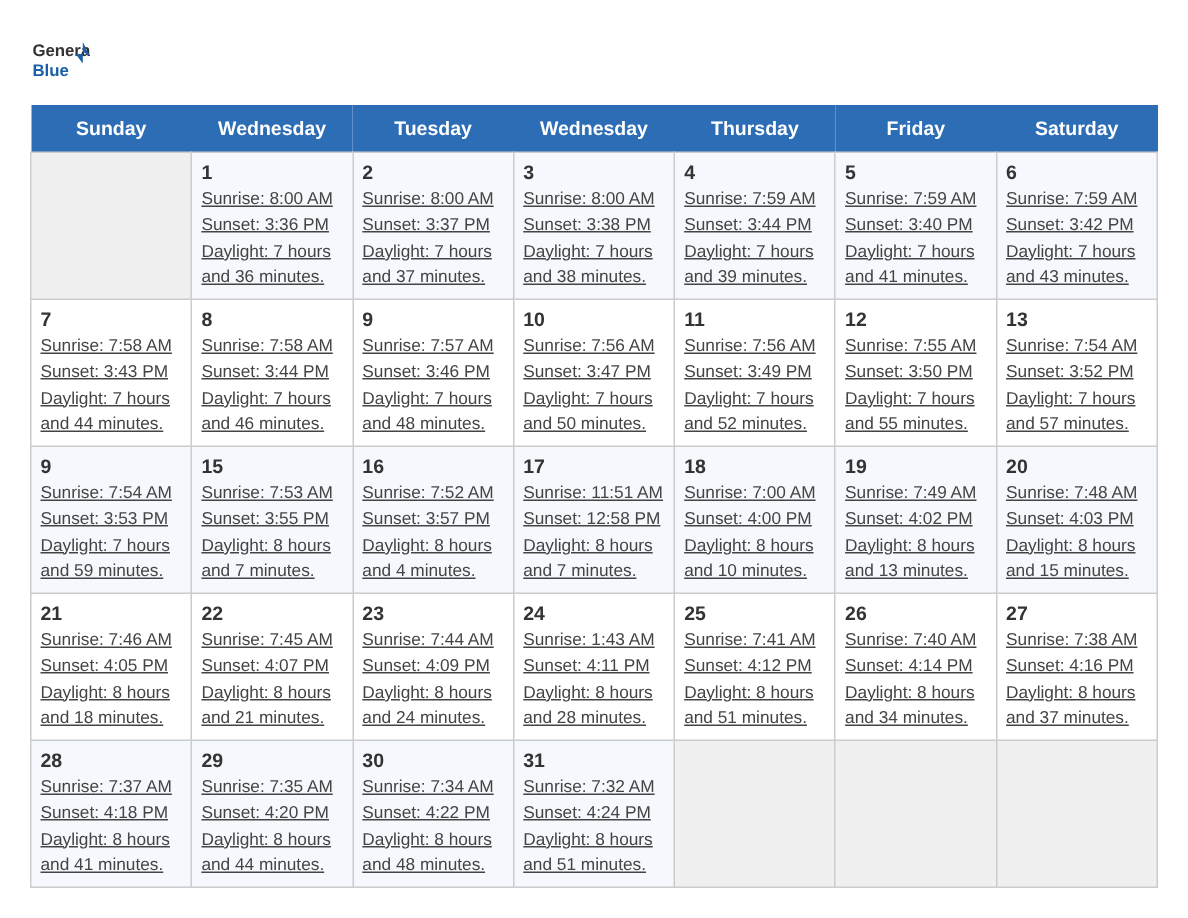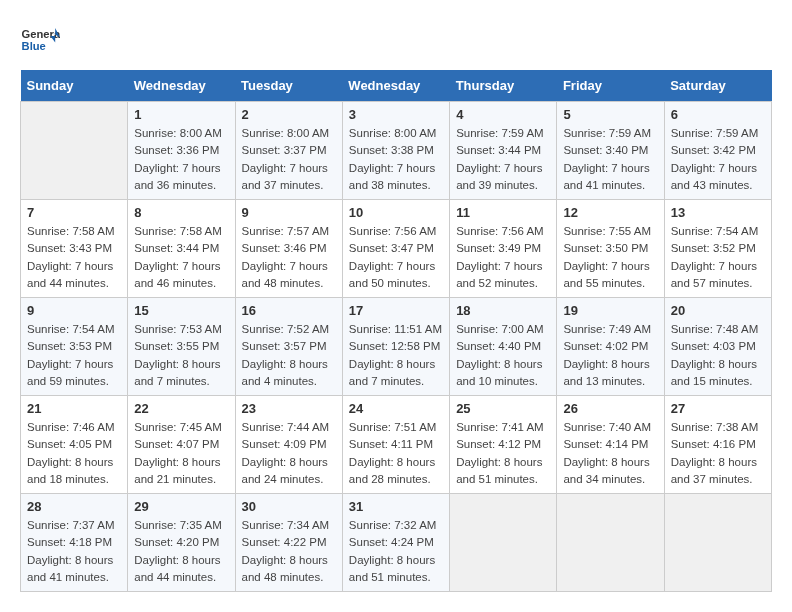--- a/index.html
+++ b/index.html
@@ -40,21 +40,21 @@
     }
     table {
       width: 100%;
       border-collapse: collapse;
       font-size: 11.5px;
     }
     thead tr th {
       background-color: #2d6db5;
       color: #fff;
       padding: 8px 6px;
-      text-align: left;
+      text-align: center;
       font-weight: bold;
       font-size: 13px;
     }
     tbody tr td {
       border: 1px solid #ccc;
       padding: 5px 6px;
       vertical-align: top;
       width: 14.28%;
     }
     tbody tr {
@@ -65,20 +65,21 @@
     }
     .day-num {
       font-weight: bold;
       font-size: 13px;
       color: #333;
       margin-bottom: 3px;
     }
     .day-info {
       color: #444;
       line-height: 1.5;
+      text-decoration: underline;
     }
     .empty-cell {
       background-color: #f0f0f0;
     }
   </style>
 </head>
 <body>
 
 <div class="header">
   <div class="logo">
@@ -263,21 +264,21 @@
           <span>Sunrise: 11:51 AM</span><br>
           <span>Sunset: 12:58 PM</span><br>
           <span>Daylight: 8 hours</span><br>
           <span>and 7 minutes.</span>
         </div>
         </td>
         <td>
           <div class="day-num">18</div>
           <div class="day-info">
           <span>Sunrise: 7:00 AM</span><br>
-          <span>Sunset: 4:40 PM</span><br>
+          <span>Sunset: 4:00 PM</span><br>
           <span>Daylight: 8 hours</span><br>
           <span>and 10 minutes.</span>
         </div>
         </td>
         <td>
           <div class="day-num">19</div>
           <div class="day-info">
           <span>Sunrise: 7:49 AM</span><br>
           <span>Sunset: 4:02 PM</span><br>
           <span>Daylight: 8 hours</span><br>
@@ -318,21 +319,21 @@
           <div class="day-info">
           <span>Sunrise: 7:44 AM</span><br>
           <span>Sunset: 4:09 PM</span><br>
           <span>Daylight: 8 hours</span><br>
           <span>and 24 minutes.</span>
         </div>
         </td>
         <td>
           <div class="day-num">24</div>
           <div class="day-info">
-          <span>Sunrise: 7:51 AM</span><br>
+          <span>Sunrise: 1:43 AM</span><br>
           <span>Sunset: 4:11 PM</span><br>
           <span>Daylight: 8 hours</span><br>
           <span>and 28 minutes.</span>
         </div>
         </td>
         <td>
           <div class="day-num">25</div>
           <div class="day-info">
           <span>Sunrise: 7:41 AM</span><br>
           <span>Sunset: 4:12 PM</span><br>

